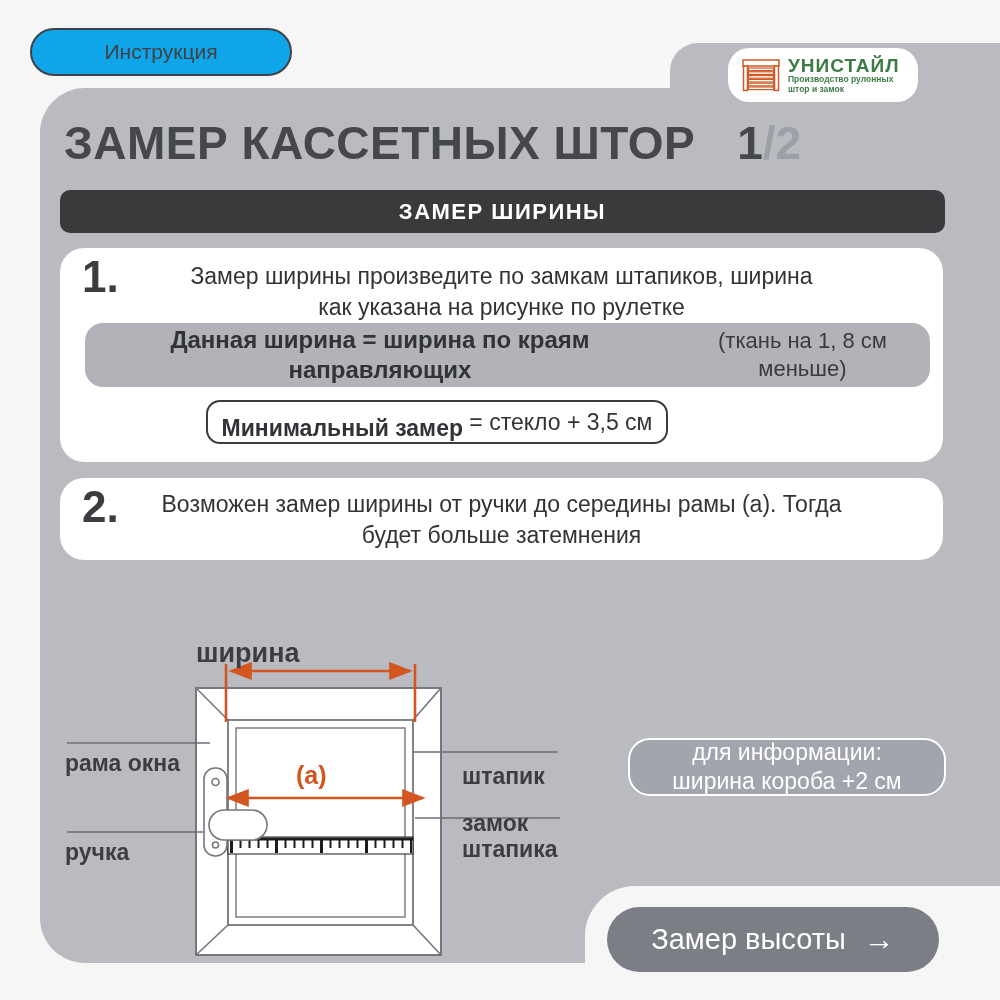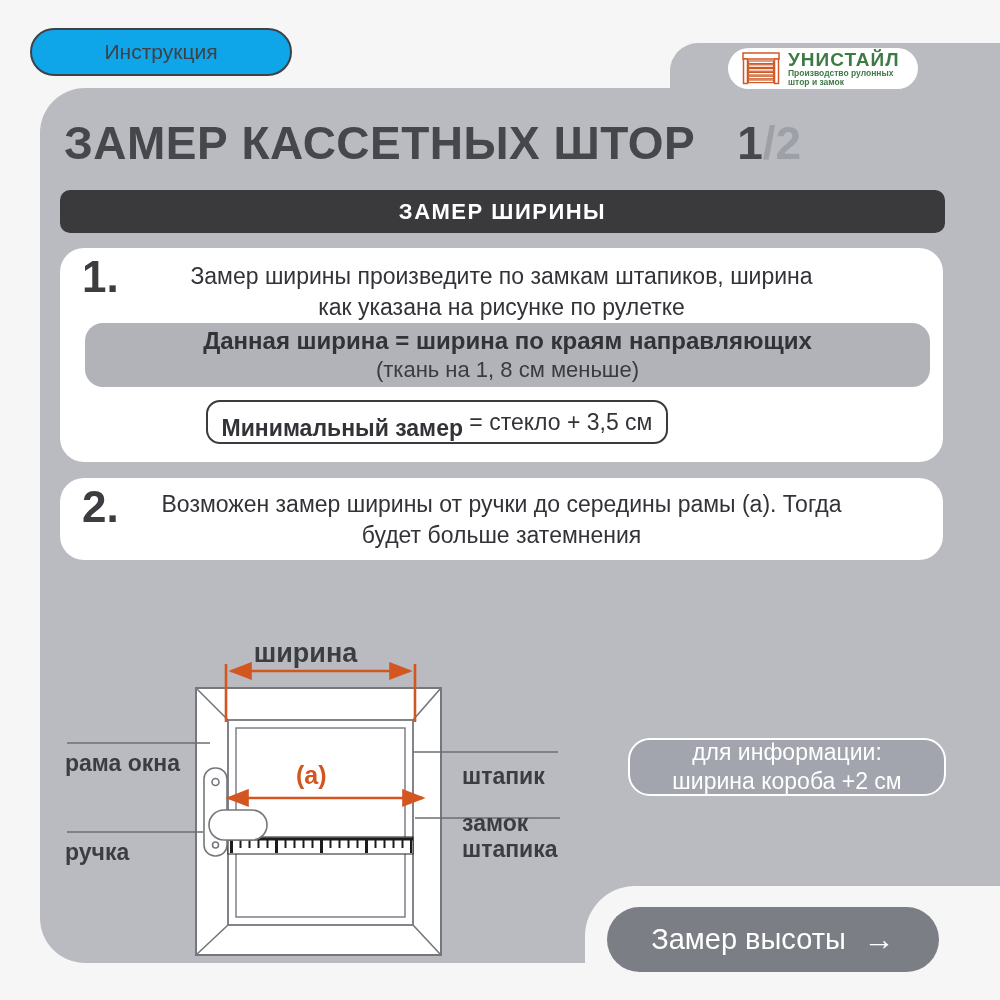--- a/index.html
+++ b/index.html
@@ -9,21 +9,21 @@
 
   
   .card-tab{left:670px;top:43px;width:370px;height:120px;background:#b9bbc1;border-radius:28px 0 0 0;}
   .card-main{left:40px;top:88px;width:1000px;height:875px;background:#b9bbc1;border-radius:45px 0 0 45px;}
   .card-notch{left:585px;top:886px;width:455px;height:150px;background:#f6f6f7;border-radius:50px 0 0 0;}
 
   
   .instruction-btn{left:30px;top:28px;width:262px;height:48px;background:#0ea5e9;border:2.5px solid #404146;
         border-radius:25px;display:flex;align-items:center;justify-content:center;
         font-size:21px;color:#404146;box-sizing:border-box;}
-  .logo-pill{left:728px;top:48px;width:190px;height:41px;background:#ffffff;border-radius:21px;
+  .logo-pill{left:728px;top:48px;width:190px;height:54px;background:#ffffff;border-radius:21px;
         display:flex;align-items:center;padding:0 0 0 14px;box-sizing:border-box;gap:8px;}
   .brand-name{font-size:19px;font-weight:700;color:#3d7b45;letter-spacing:1px;line-height:19px;}
   .brand-tagline{font-size:8.5px;font-weight:700;color:#3d7b45;line-height:9.5px;}
 
   .title-row{left:64px;top:115px;display:flex;align-items:flex-start;gap:42px;}
   .page-title{font-size:46px;font-weight:700;color:#46474b;letter-spacing:0.5px;line-height:56px;}
   .page-indicator{font-size:46px;font-weight:700;line-height:56px;color:#46474b;}
   .page-indicator .muted{color:#9da0a6;}
 
   
@@ -33,30 +33,30 @@
   .banner-note{top:578px;height:58px;font-size:23px;font-weight:400;line-height:28px;}
 
   
   .step-card{left:60px;width:883px;background:#ffffff;border-radius:24px;}
   .step1{top:248px;height:214px;}
   .step2{top:478px;height:82px;}
   .step-number{position:absolute;left:22px;top:4px;font-size:44px;font-weight:600;color:#3c3d41;}
   .step-text{position:absolute;left:0;right:0;top:13px;text-align:center;font-size:23px;line-height:31px;color:#323337;}
   .step2 .step-text{top:11px;}
   .width-highlight{position:absolute;left:25px;top:75px;width:845px;height:64px;background:#b1b3b9;border-radius:18px;
-        display:flex;flex-direction:column;align-items:center;justify-content:center;text-align:center;}
+        display:flex;align-items:center;justify-content:center;text-align:center;}
   .hl-bold{font-size:24px;font-weight:700;color:#323337;line-height:30px;}
   .hl-note{font-size:22px;color:#3a3b3f;line-height:28px;}
   .min-box{position:absolute;left:146px;top:152px;width:462px;height:44px;background:#ffffff;
         border:2.5px solid #3a3b3f;border-radius:14px;display:flex;align-items:center;justify-content:center;
         font-size:23px;color:#323337;box-sizing:border-box;white-space:pre;}
   .min-box b{font-weight:700;margin-top:12px;}
 
   
-  .dim-label{left:196px;top:638px;width:219px;text-align:center;font-size:27px;font-weight:700;color:#3c3d41;}
+  .dim-label{left:196px;top:638px;width:219px;font-size:27px;font-weight:700;color:#3c3d41;}
   .lbl{font-size:23px;font-weight:700;color:#3c3d41;line-height:26px;margin-top:44px;}
   .lbl-frame{left:65px;top:706px;}
   .lbl-handle{left:65px;top:795px;}
   .lbl-bead{left:462px;top:719px;}
   .lbl-beadlock{left:462px;top:766px;width:120px;}
   .a-label{left:296px;top:761px;font-size:25px;font-weight:700;color:#d3551f;}
 
   
   .info-box{left:628px;top:738px;width:318px;height:58px;background:#a2a5ad;border:2.5px solid #ffffff;
         border-radius:22px;display:flex;flex-direction:column;align-items:center;justify-content:center;

